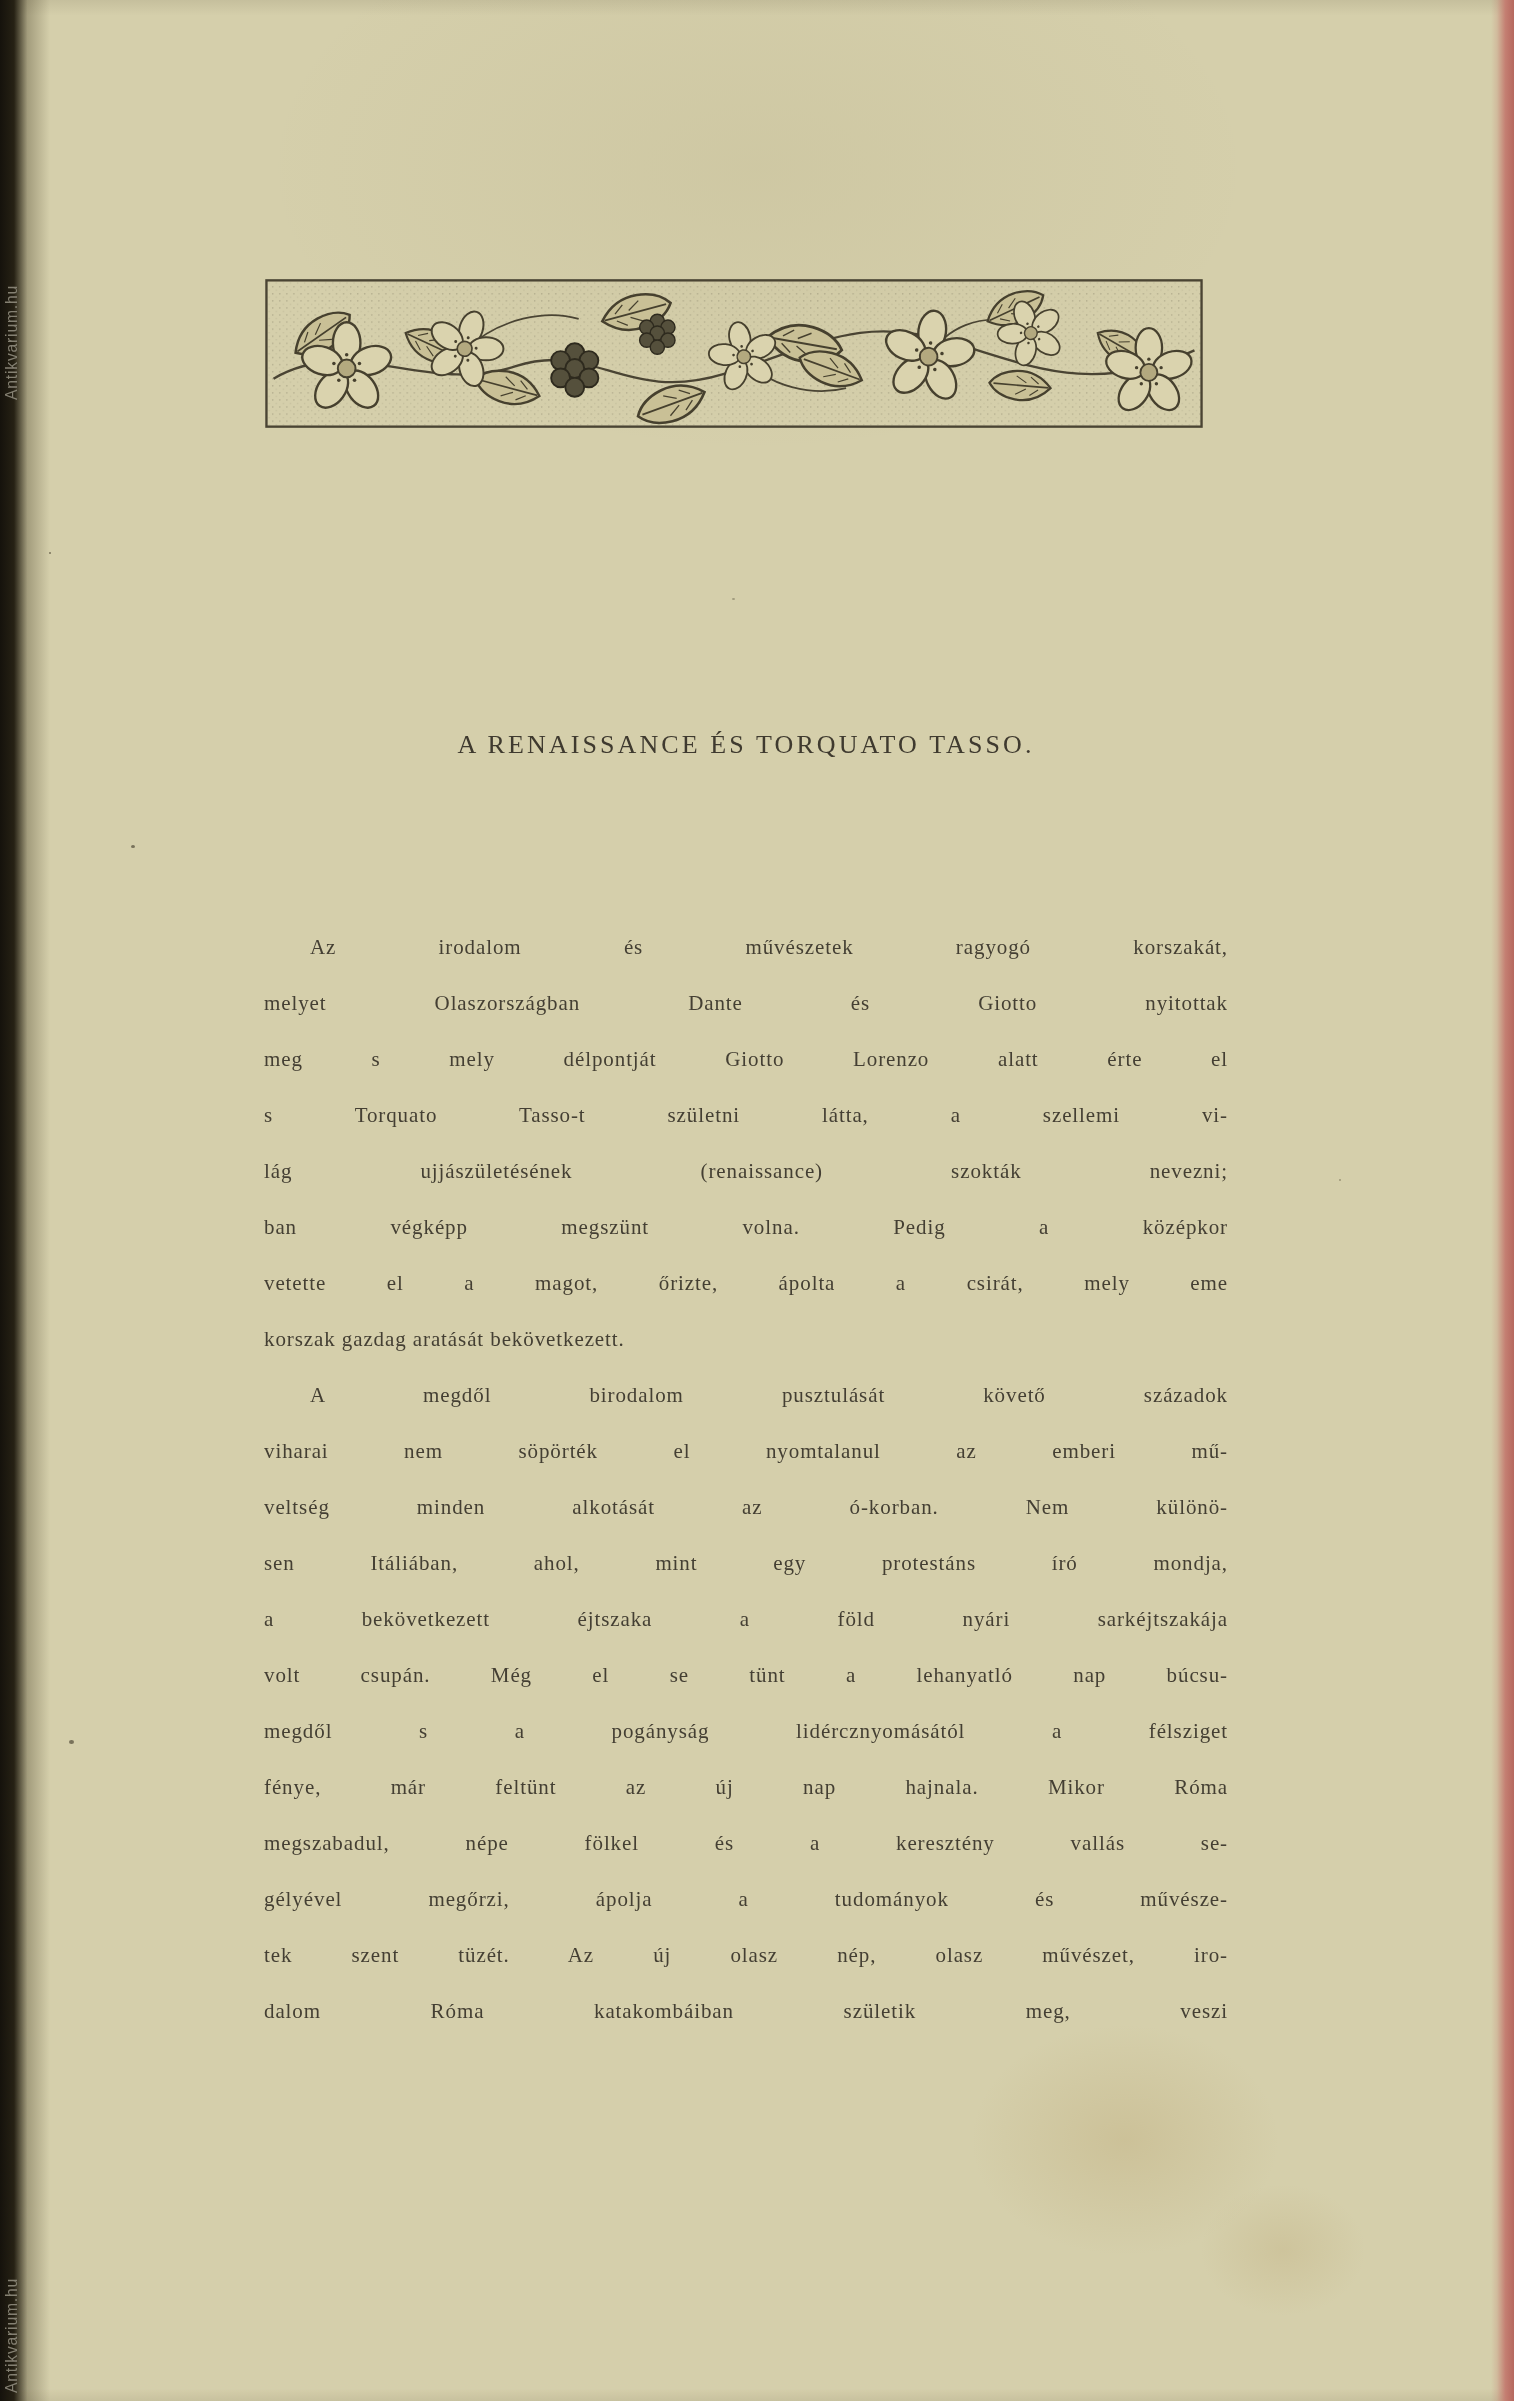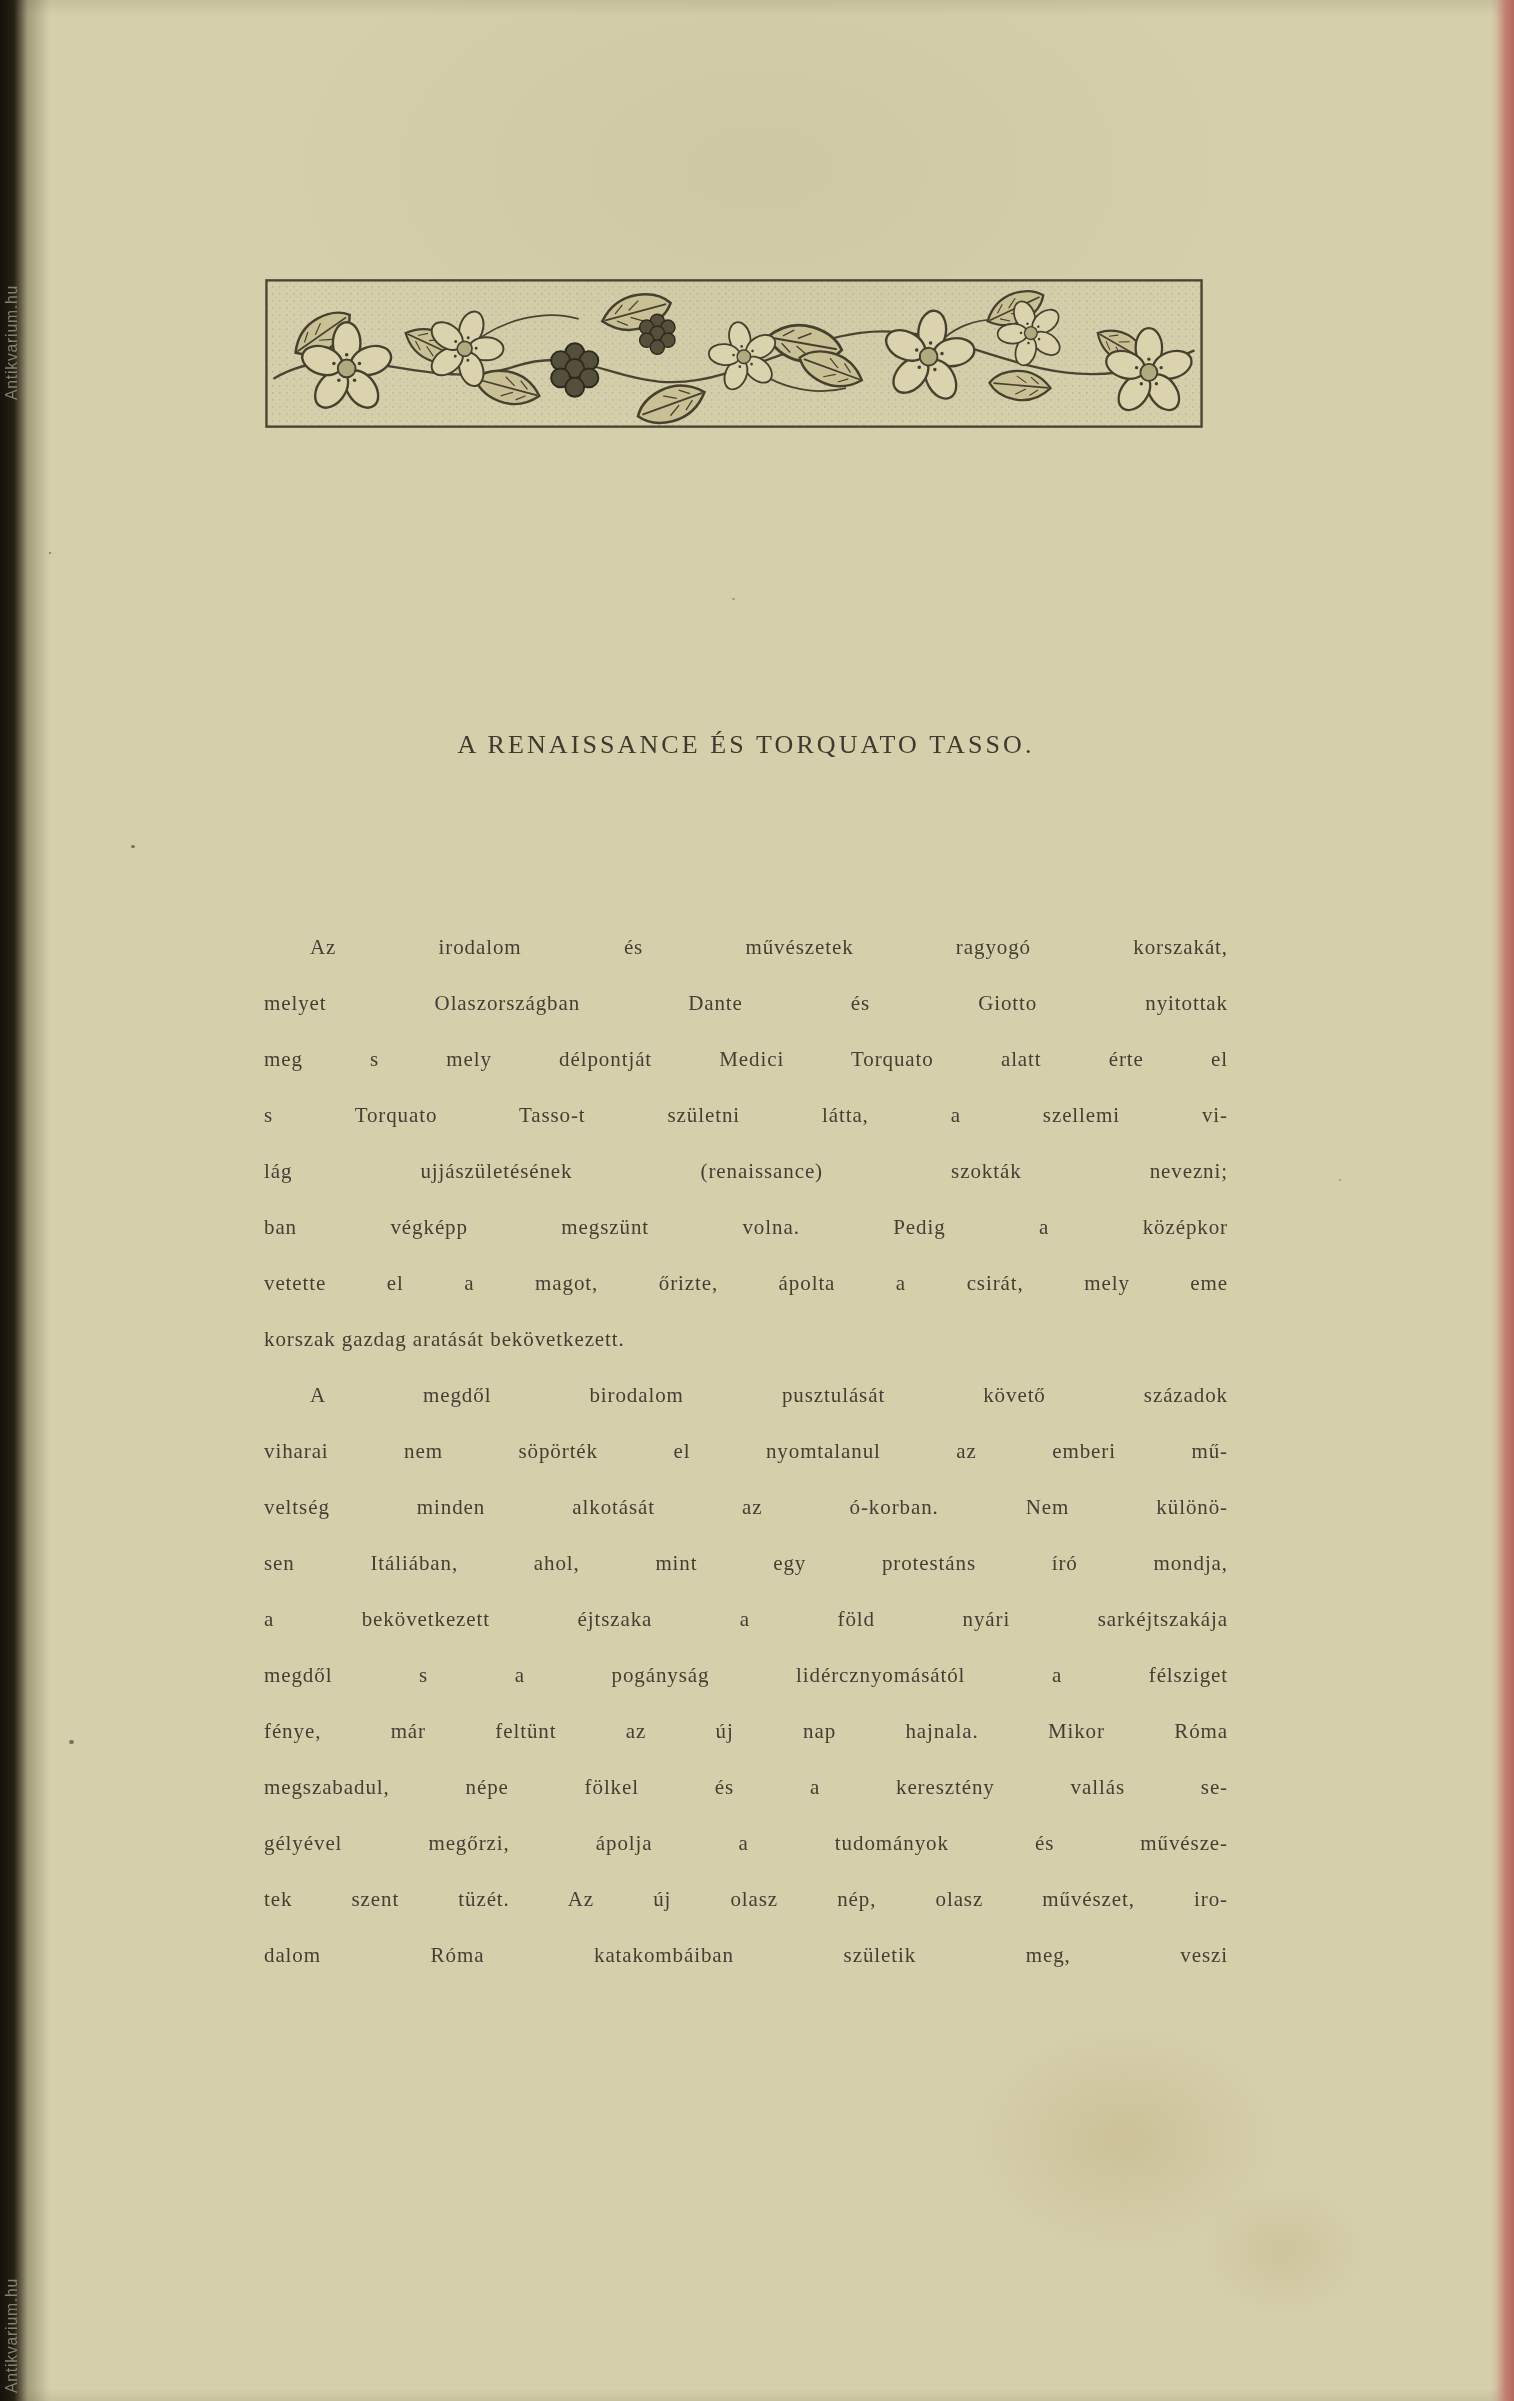--- a/index.html
+++ b/index.html
@@ -140,31 +140,32 @@
       <use href="#flw" transform="translate(975,70) scale(0.9) rotate(-20)"></use>
       <use href="#flw" transform="translate(1125,120) scale(1.2)"></use>
     </svg>
   </div>
 
   <h1 class="title" style="margin:0;font-weight:normal;">A RENAISSANCE ÉS TORQUATO TASSO.</h1>
 
   <div class="textblock">
       <div class="line indent just">Az irodalom és művészetek ragyogó korszakát,</div>
       <div class="line just">melyet Olaszországban Dante és Giotto nyitottak</div>
-      <div class="line just">meg s mely délpontját Medici Torquato alatt érte el</div>
+      <div class="line just">meg s mely délpontját Giotto Lorenzo alatt érte el</div>
       <div class="line just">s Torquato Tasso-t születni látta, a szellemi vi-</div>
       <div class="line just">lág ujjászületésének (renaissance) szokták nevezni;</div>
       <div class="line just">ban végképp megszünt volna. Pedig a középkor</div>
       <div class="line just">vetette el a magot, őrizte, ápolta a csirát, mely eme</div>
       <div class="line">korszak gazdag aratását bekövetkezett.</div>
       <div class="line indent just">A megdől birodalom pusztulását követő századok</div>
       <div class="line just">viharai nem söpörték el nyomtalanul az emberi mű-</div>
       <div class="line just">veltség minden alkotását az ó-korban. Nem különö-</div>
       <div class="line just">sen Itáliában, ahol, mint egy protestáns író mondja,</div>
       <div class="line just">a bekövetkezett éjtszaka a föld nyári sarkéjtszakája</div>
+      <div class="line just">volt csupán. Még el se tünt a lehanyatló nap búcsu-</div>
       <div class="line just">megdől s a pogányság lidércznyomásától a félsziget</div>
       <div class="line just">fénye, már feltünt az új nap hajnala. Mikor Róma</div>
       <div class="line just">megszabadul, népe fölkel és a keresztény vallás se-</div>
       <div class="line just">gélyével megőrzi, ápolja a tudományok és művésze-</div>
       <div class="line just">tek szent tüzét. Az új olasz nép, olasz művészet, iro-</div>
       <div class="line just">dalom Róma katakombáiban születik meg, veszi</div>
     </div>
 
   <div class="speck" id="speck1"></div>
   <div class="speck" id="speck2"></div>

